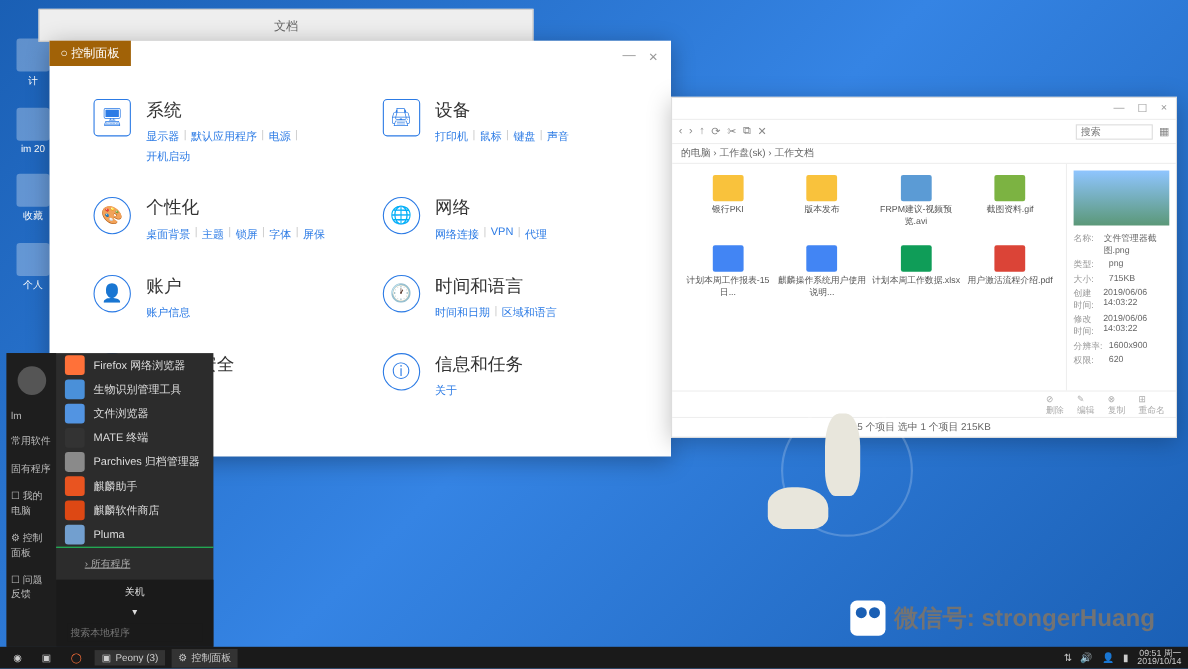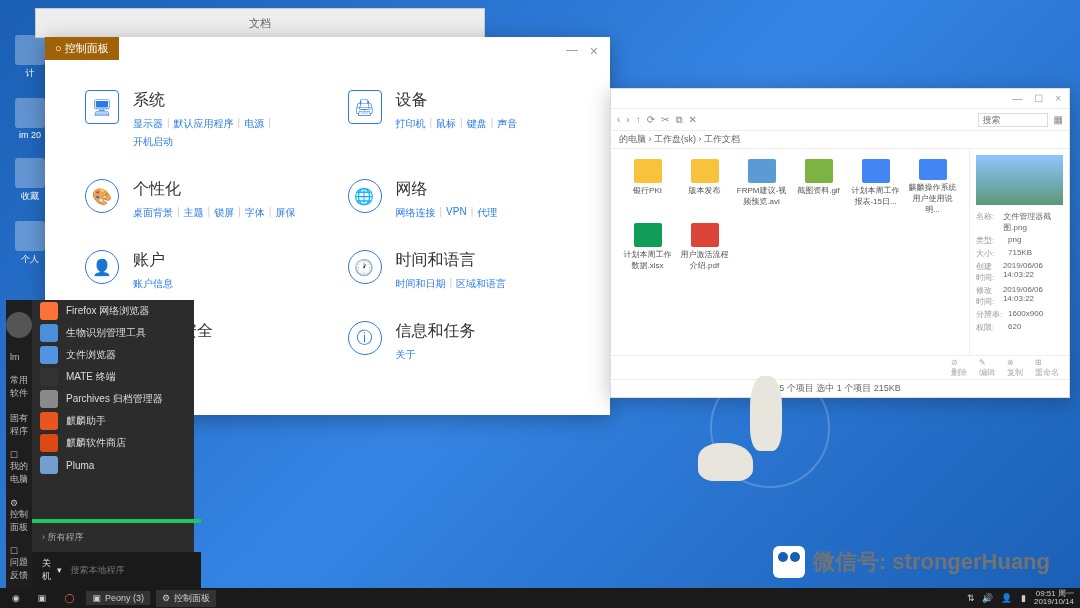--- a/index.html
+++ b/index.html
@@ -11,22 +11,22 @@
 .desktop-icon .di { width: 30px; height: 30px; background: rgba(255,255,255,0.3); border-radius: 3px; margin-bottom: 2px; }
 
 
 .start-menu { position: absolute; left: 6px; bottom: 20px; width: 188px; background: #2c2c2c; color: #ddd; display: flex; }
 .sm-left { width: 50px; background: #1e1e1e; display: flex; flex-direction: column; padding-top: 8px; }
 .sm-avatar { width: 26px; height: 26px; background: #555; border-radius: 50%; margin: 4px auto 8px; }
 .sm-left-item { font-size: 9px; padding: 6px 4px; text-align: left; cursor: pointer; color: #bbb; }
 .sm-right { flex: 1; display: flex; flex-direction: column; }
 .sm-app { display: flex; align-items: center; gap: 8px; padding: 2px 8px; font-size: 10px; cursor: pointer; }
 .sm-app .ai { width: 18px; height: 18px; border-radius: 3px; }
-.sm-all { font-size: 9px; padding: 8px 10px; color: #aaa; border-top: 4px solid #22c55e; margin-top: auto; cursor: pointer; }
-.sm-power { font-size: 9px; padding: 5px 10px; background: #1a1a1a; display: flex; align-items: center; gap: 6px; }
+.sm-all { font-size: 9px; padding: 8px 26px; color: #aaa; border-top: 1px solid #22c55e; margin-top: auto; cursor: pointer; text-decoration: underline; }
+.sm-power { font-size: 9px; padding: 5px 10px; background: #1a1a1a; display: flex; align-items: center; gap: 6px; flex-direction: column; }
 .sm-search { flex: 1; background: #1a1a1a; border: none; color: #888; font-size: 9px; padding: 3px; }
 
 
 .bg-window { position: absolute; top: 8px; left: 35px; width: 450px; height: 30px; background: #eee; border: 1px solid #ccc; display: flex; align-items: center; justify-content: center; font-size: 11px; color: #666; }
 
 
 .ctrl-window { position: absolute; top: 37px; left: 45px; width: 565px; height: 378px; background: #fff; box-shadow: 0 4px 20px rgba(0,0,0,0.3); }
 .ctrl-title { background: #a16207; color: #fff; font-size: 11px; padding: 4px 10px; display: inline-block; }
 .ctrl-close { position: absolute; top: 6px; right: 12px; font-size: 14px; color: #999; cursor: pointer; }
 .ctrl-min { position: absolute; top: 6px; right: 32px; font-size: 12px; color: #999; cursor: pointer; }
@@ -39,21 +39,21 @@
 .ctrl-links a { color: #2c7be5; text-decoration: none; }
 .ctrl-links .sep { color: #ccc; }
 
 
 .fm-window { position: absolute; top: 88px; left: 610px; width: 460px; height: 310px; background: #fff; box-shadow: 0 4px 20px rgba(0,0,0,0.25); border: 1px solid #ddd; display: flex; flex-direction: column; font-size: 10px; }
 .fm-titlebar { height: 20px; border-bottom: 1px solid #eee; display: flex; justify-content: flex-end; align-items: center; padding: 0 8px; gap: 12px; color: #999; }
 .fm-toolbar { height: 22px; border-bottom: 1px solid #eee; display: flex; align-items: center; padding: 0 6px; gap: 6px; color: #888; }
 .fm-toolbar input { flex: 1; max-width: 70px; margin-left: auto; font-size: 9px; border: 1px solid #ddd; padding: 1px 4px; }
 .fm-path { height: 18px; border-bottom: 1px solid #eee; padding: 2px 8px; font-size: 9px; color: #666; }
 .fm-body { flex: 1; display: flex; }
-.fm-files { flex: 1; padding: 10px; display: grid; grid-template-columns: repeat(6, 1fr); grid-auto-rows: 56px; gap: 8px 4px; align-content: start; }
+.fm-files { flex: 1; padding: 10px; display: grid; grid-template-columns: repeat(4, 1fr); grid-auto-rows: 56px; gap: 8px 4px; align-content: start; }
 .fm-file { display: flex; flex-direction: column; align-items: center; font-size: 8px; color: #555; text-align: center; cursor: pointer; }
 .fm-file .fi { width: 28px; height: 24px; margin-bottom: 2px; border-radius: 2px; }
 .fi.folder { background: #f9c23c; }
 .fi.img { background: #5b9bd5; }
 .fi.doc { background: #4285f4; }
 .fi.xls { background: #0f9d58; }
 .fi.pdf { background: #db4437; }
 .fi.pic { background: #7cb342; }
 .fm-preview { width: 100px; border-left: 1px solid #eee; padding: 6px; font-size: 8px; color: #666; }
 .fm-preview .thumb { width: 100%; height: 50px; background: linear-gradient(180deg,#8fc5ff,#5b9878); margin-bottom: 6px; }

